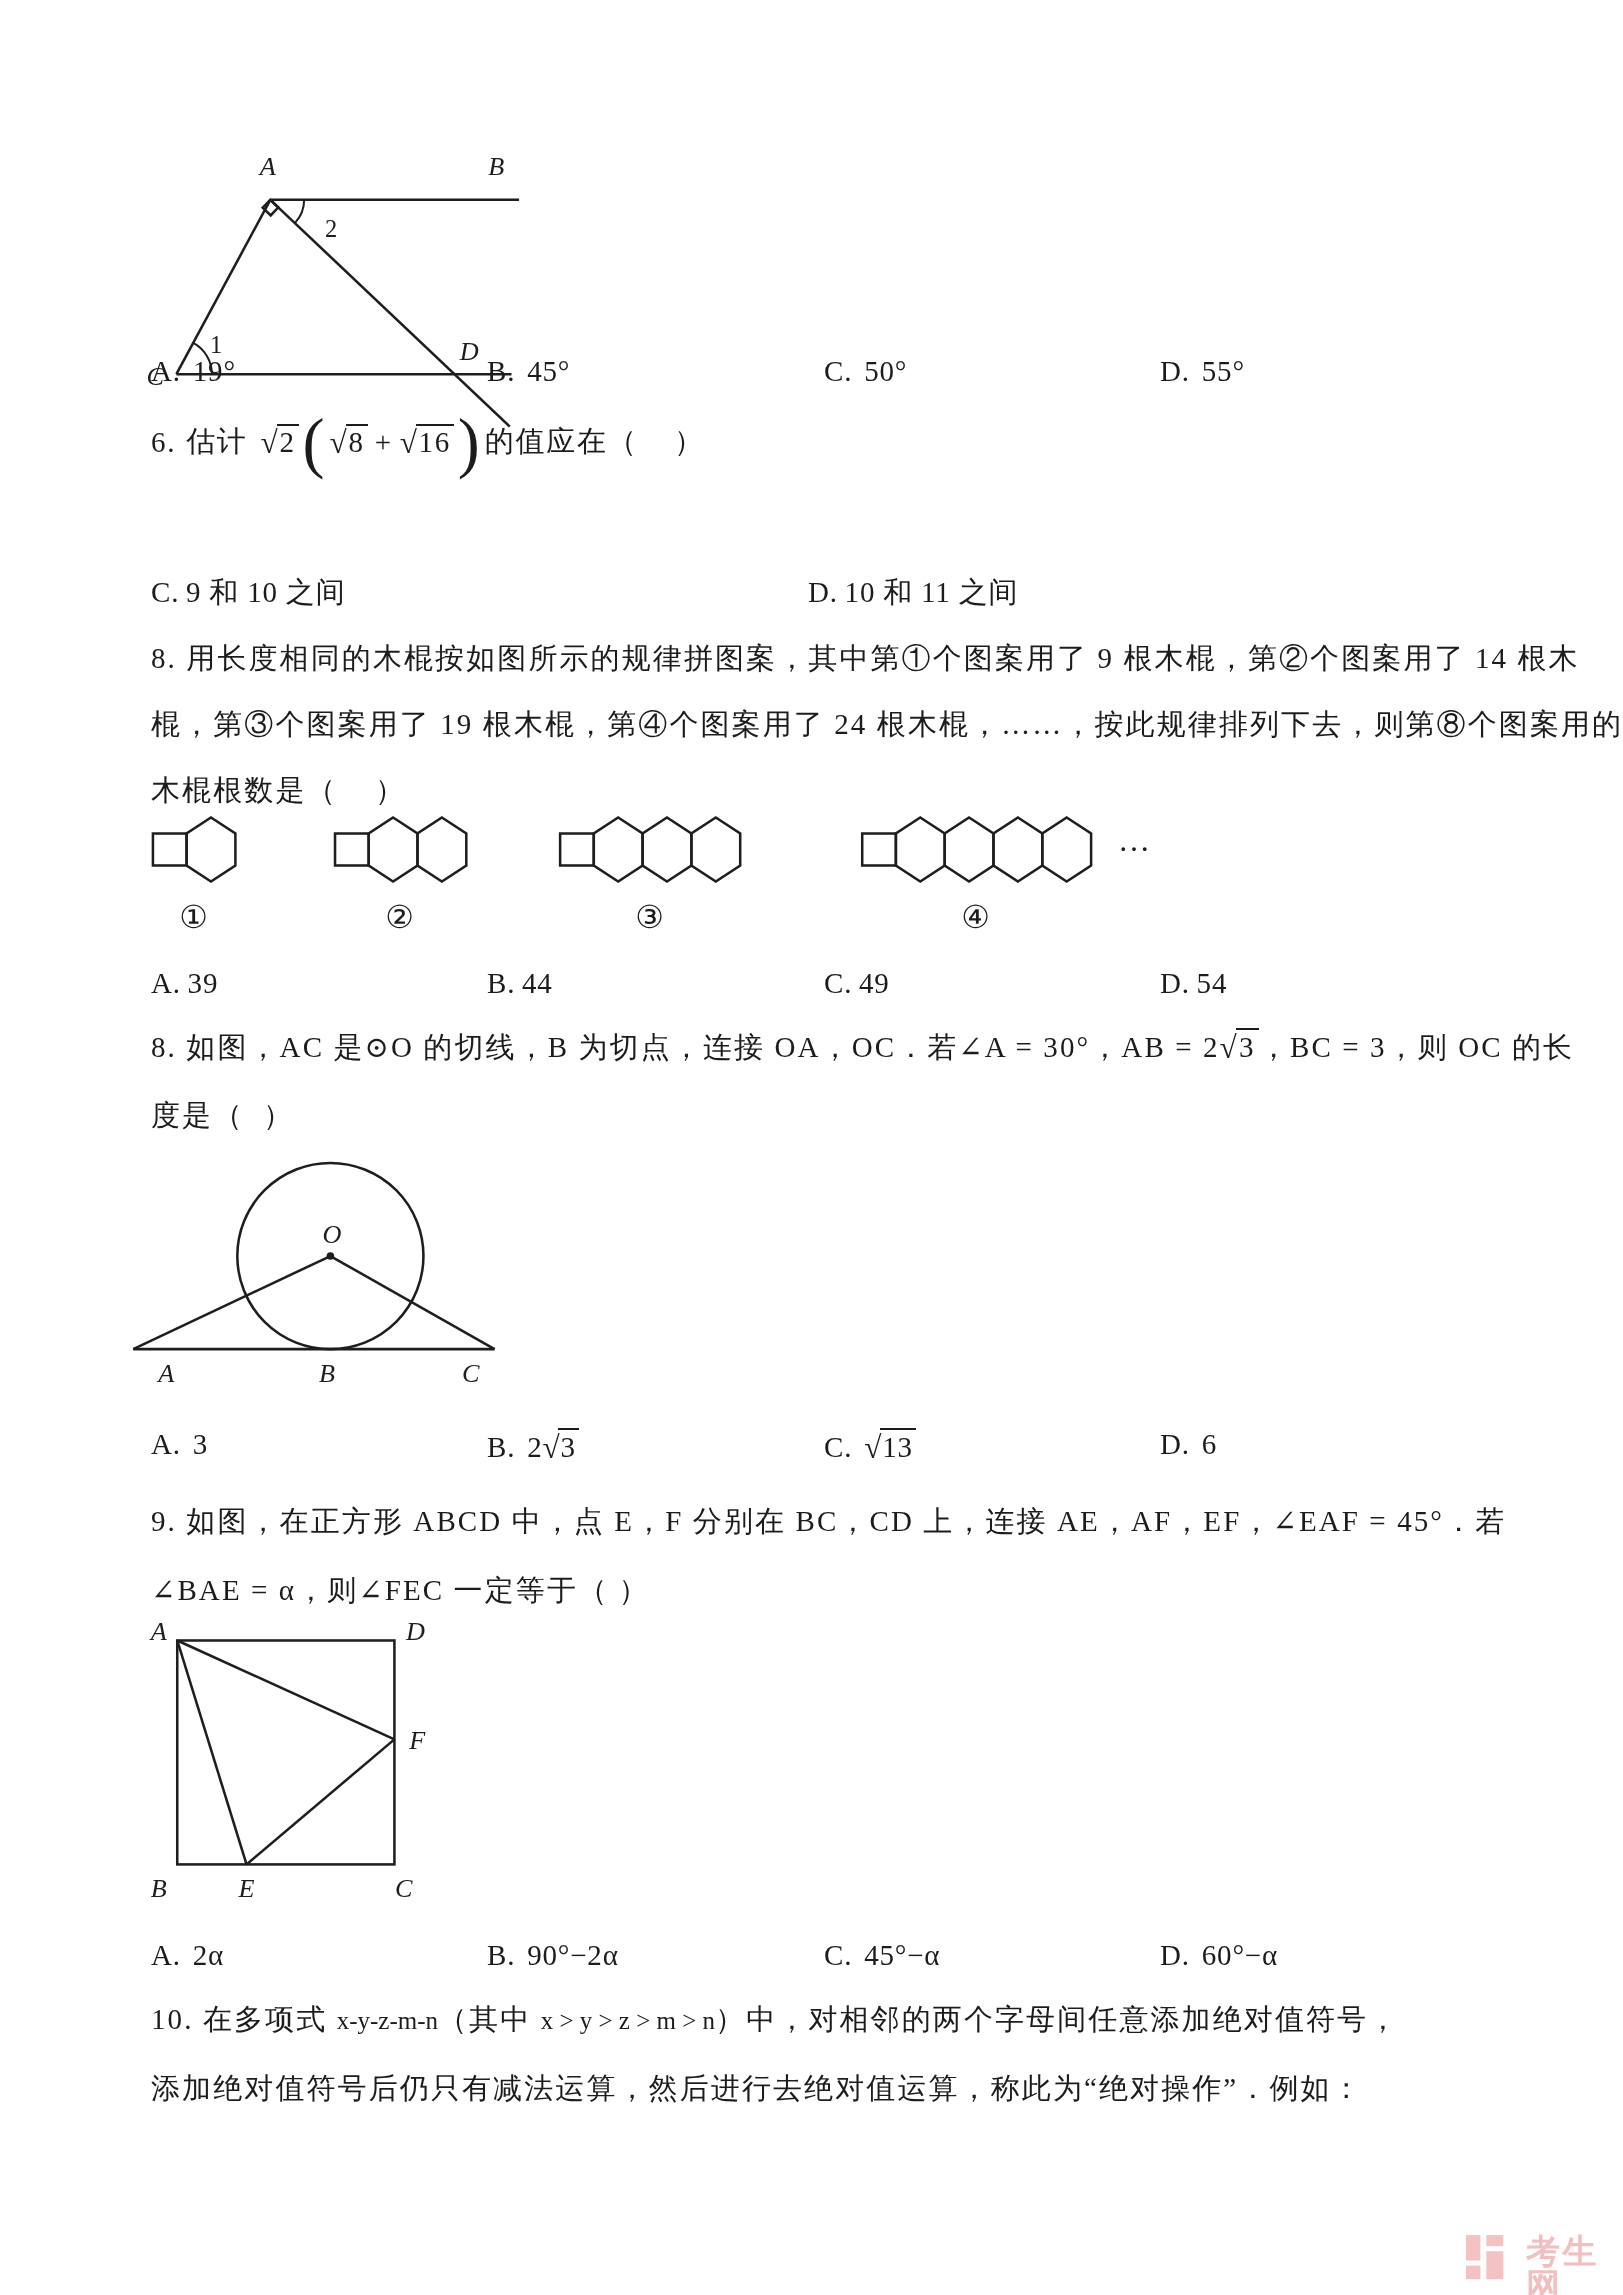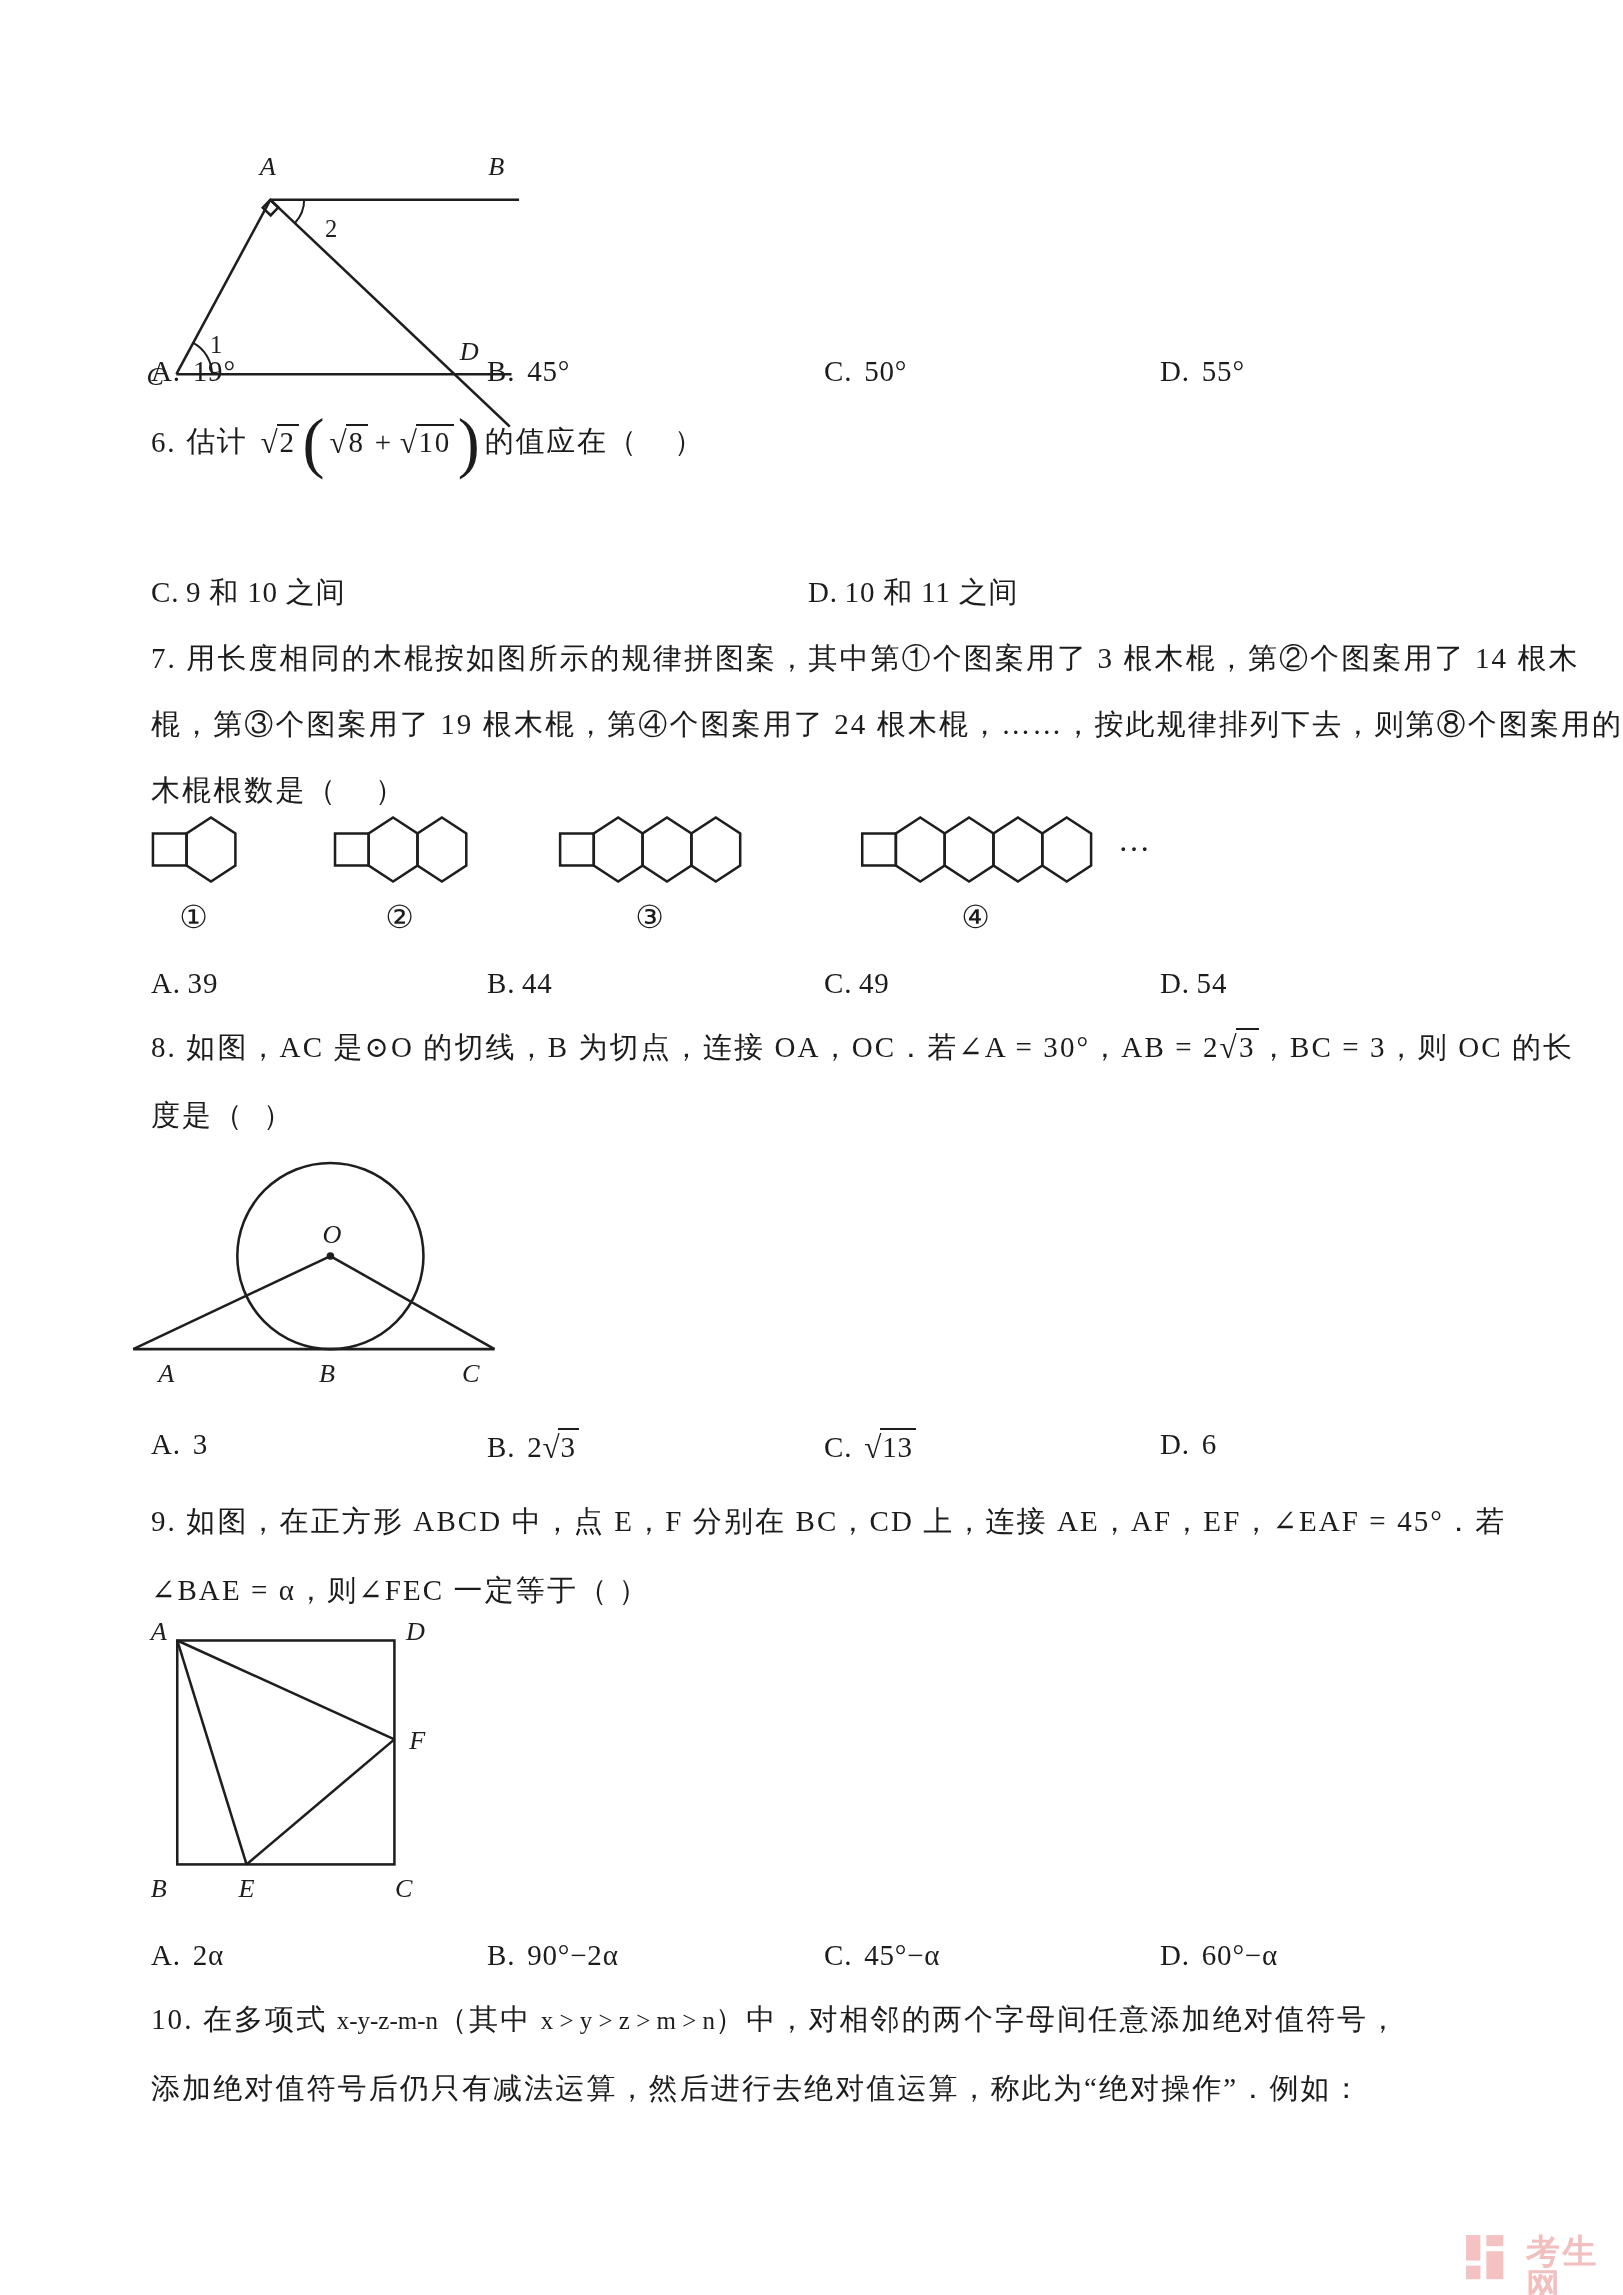--- a/index.html
+++ b/index.html
@@ -55,29 +55,29 @@
   </svg>
 
   <div class="optrow" style="top:355px">
     <span class="opt" style="left:151px"><span class="key">A.</span><span class="val">19°</span></span>
     <span class="opt" style="left:487px"><span class="key">B.</span><span class="val">45°</span></span>
     <span class="opt" style="left:824px"><span class="key">C.</span><span class="val">50°</span></span>
     <span class="opt" style="left:1160px"><span class="key">D.</span><span class="val">55°</span></span>
   </div>
 
   <div class="formula" style="left:151px;top:408px;height:68px">
-    <span class="fnum">6.</span><span class="lead">估计</span><span class="sq"><span class="rsym">√</span><span class="rnd">2</span></span><span class="bigp">(</span><span class="sq"><span class="rsym">√</span><span class="rnd">8</span></span><span class="plus">+</span><span class="sq"><span class="rsym">√</span><span class="rnd">10</span></span><span class="bigp">)</span><span>的值应在（    ）</span>
+    <span class="fnum">6.</span><span class="lead">估计</span><span class="sq"><span class="rsym">√</span><span class="rnd">2</span></span><span class="bigp">(</span><span class="sq"><span class="rsym">√</span><span class="rnd">8</span></span><span class="plus">+</span><span class="sq"><span class="rsym">√</span><span class="rnd">16</span></span><span class="bigp">)</span><span>的值应在（    ）</span>
   </div>
 
   <div class="optrow" style="top:573px">
     <span class="opt q6opt" style="left:151px"><span class="key">C.</span><span class="val">9 和 10 之间</span></span>
     <span class="opt q6opt" style="left:808px"><span class="key">D.</span><span class="val">10 和 11 之间</span></span>
   </div>
 
-  <div class="t" style="left:151px;top:639px">7. 用长度相同的木棍按如图所示的规律拼图案，其中第①个图案用了 3 根木棍，第②个图案用了 14 根木</div>
+  <div class="t" style="left:151px;top:639px">8. 用长度相同的木棍按如图所示的规律拼图案，其中第①个图案用了 9 根木棍，第②个图案用了 14 根木</div>
   <div class="t" style="left:151px;top:705px">棍，第③个图案用了 19 根木棍，第④个图案用了 24 根木棍，……，按此规律排列下去，则第⑧个图案用的</div>
   <div class="t" style="left:151px;top:771px">木棍根数是（    ）</div>
 
   <svg style="left:151px;top:815px" width="88" height="69" viewBox="0 0 104 82">
     <g class="stroke" transform="translate(42,3)">
       <rect x="-40" y="19" width="40" height="38"></rect>
       <polygon points="29,0 58,19 58,57 29,76 0,57 0,19"></polygon>
     </g>
   </svg>
   <svg style="left:333px;top:815px" width="137" height="69" viewBox="0 0 162 82">

